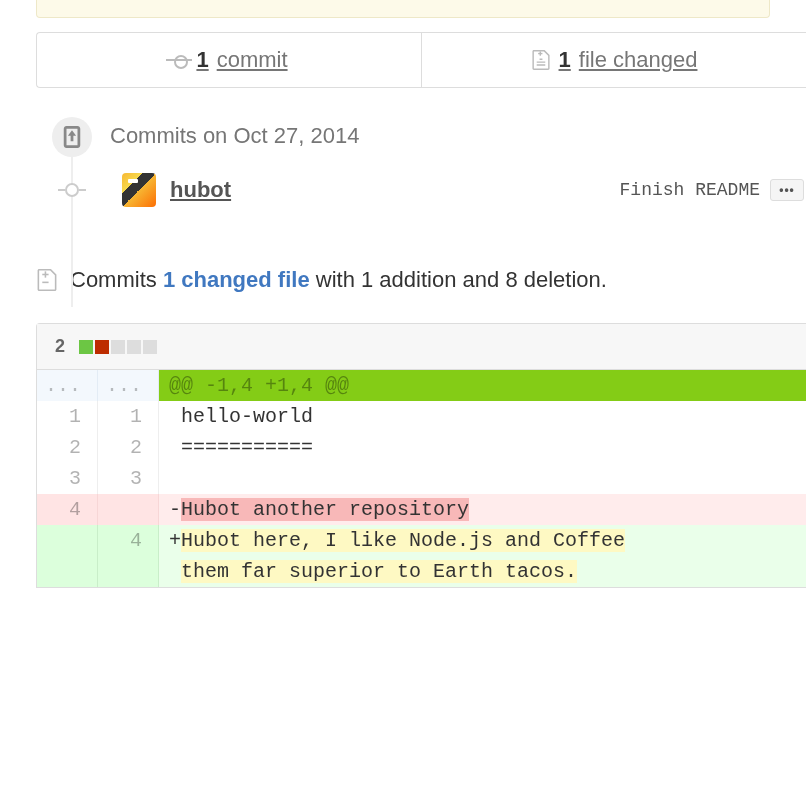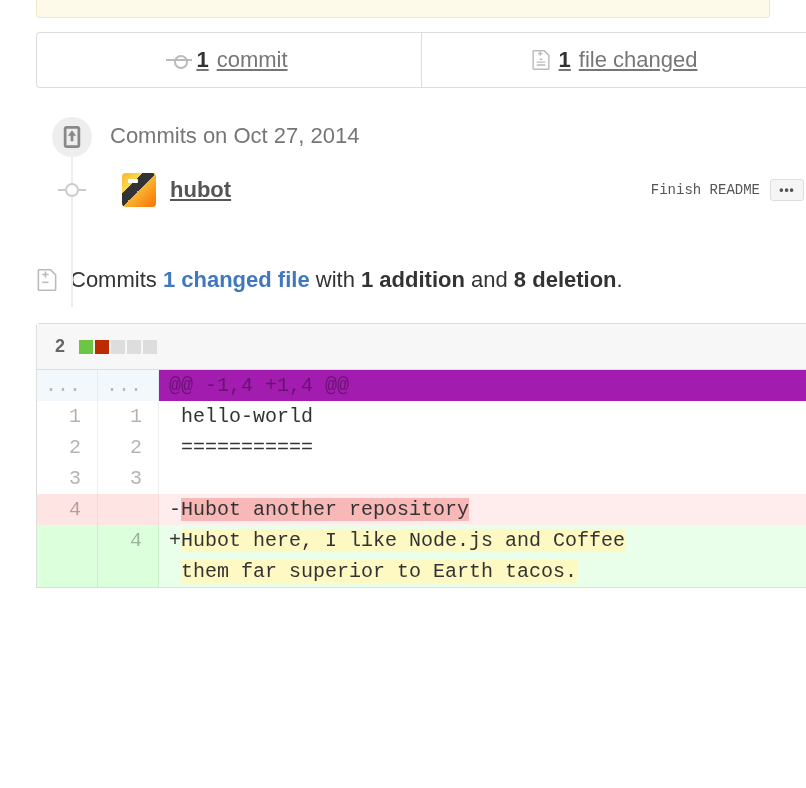--- a/index.html
+++ b/index.html
@@ -120,21 +120,21 @@
   }
   .author {
     font-size: 22px;
     color: #555;
     font-weight: 600;
   }
   .commit-msg {
     margin-left: auto;
     margin-right: 10px;
     font-family: Menlo, Consolas, "Liberation Mono", monospace;
-    font-size: 14px;
+    font-size: 18px;
     color: #555;
   }
   .ellipsis-btn {
     width: 34px;
     height: 22px;
     border: 1px solid #ddd;
     border-radius: 3px;
     background: #f5f5f5;
     display: flex;
     align-items: center;
@@ -147,21 +147,21 @@
   }
 
   .summary-line {
     margin: 0 36px 30px 36px;
     font-size: 22px;
     color: #333;
     display: flex;
     align-items: center;
     gap: 12px;
   }
-  .summary-line strong { font-weight: 700; }
+  .summary-line strong { font-weight: 400; }
   .summary-line a { color: #4078c0; font-weight: 600; text-decoration: none; }
 
   .diff-box {
     margin-left: 36px;
     border: 1px solid #ddd;
     border-right: none;
     border-radius: 4px 0 0 0;
   }
   .diff-header {
     background: #f7f7f7;
@@ -209,21 +209,21 @@
     color: rgba(0,0,0,0.3);
     border-right: 1px solid #eee;
     user-select: none;
     font-size: 20px;
   }
   .code {
     padding: 4px 10px;
     white-space: pre;
     color: #333;
   }
-  tr.hunk td { background: #a21caf; }
+  tr.hunk td { background: #84cc16; }
   tr.hunk .ln { color: rgba(0,0,0,0.25); background:#f3f8fd; border-right:1px solid #e3ecf5;}
   tr.hunk .code { color: rgba(0,0,0,0.35); }
   tr.ctx .ln { background: #fff; }
   tr.del td { background: #ffecec; }
   tr.del .ln { background: #ffe4e4; border-right-color:#f7d6d6;}
   tr.del .hl { background: #f8b8b8; }
   tr.add td { background: #eaffea; }
   tr.add .ln { background: #dcffdc; border-right-color:#c9eec9;}
   tr.add .hl { background: #fef9c3; }
 

